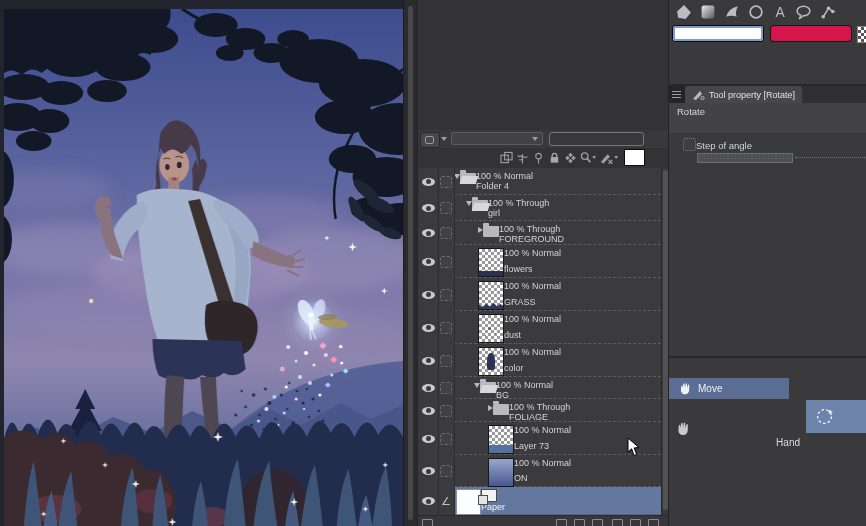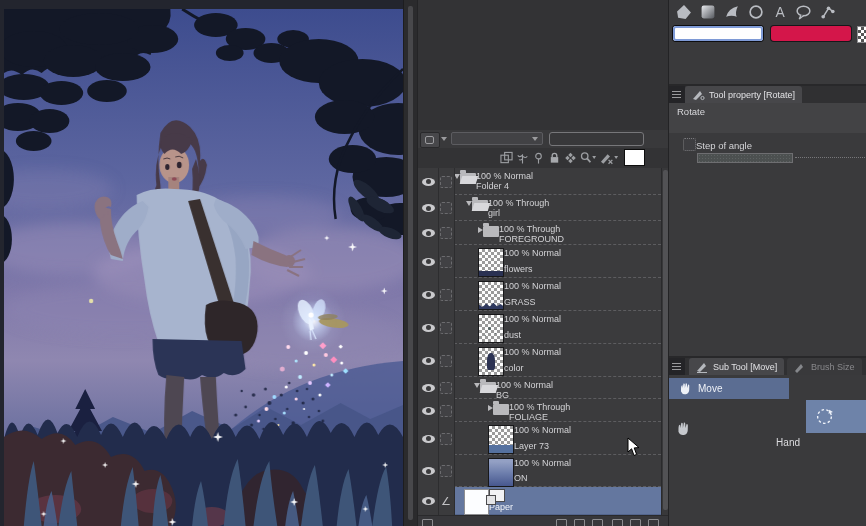--- a/index.html
+++ b/index.html
@@ -555,21 +555,21 @@
         </div>
       </div>
 
       <div class="lrow sel" style="height:28px">
         <div class="eyec">
             <span class="eye"></span>
           </div>
         <div class="chkc">
             <span class="slope">∠</span>
           </div>
-        <div class="body" style="padding-left:10px;padding-top:2px;">
+        <div class="body" style="padding-left:2px;padding-top:2px;">
           <span class="th-paper"></span>
           <div class="ltxt" style="padding-bottom:2px;">
             <span class="paper-ic"></span>
             <div class="l2">Paper</div>
           </div>
         </div>
       </div>
     </div>
 
     <div class="colsep" style="left:20px;"></div>
@@ -664,40 +664,20 @@
       <span id="rotate-label">Rotate</span>
     </div>
     <div id="step-row">
       <span class="chk2"></span>
       <span style="font-size:9.5px;color:#d4d4d7;">Step of angle</span>
     </div>
     <div id="step-slider"></div>
     <div id="step-dots"></div>
 
     <div class="paneldiv" style="top:356px;"></div>
-    <div class="ptabrow" style="top:358px;">
-      <div class="burger" style="left:0;top:0;height:17px;">
-          <i></i>
-          <i></i>
-          <i></i>
-        </div>
-      <div class="ptab active" style="left:20px;">
-        <svg width="13" height="12" viewBox="0 0 13 12">
-            <path d="M1,10 L8,2 L10,5 L4,11 Z" fill="#b5b8bd"></path>
-            <path d="M1,11.5 L11,11.5" stroke="#b5b8bd" stroke-width="1"></path>
-          </svg>
-        <span>Sub Tool [Move]</span>
-      </div>
-      <div class="ptab inactive" style="left:118px;">
-        <svg width="13" height="12" viewBox="0 0 13 12">
-            <path d="M1,10 L7,3 L9,6 L3,12 Z" fill="#85878b"></path>
-          </svg>
-        <span>Brush Size</span>
-      </div>
-    </div>
 
     <div id="move-row">
       <svg width="14" height="15" viewBox="0 0 14 15">
           <path d="M3,8 Q3,4 4.5,4.2 L4.7,7 L5.5,2.6 Q6.5,2.2 6.8,3.2 L6.9,7 L7.8,2.2 Q8.8,2 9,3.2 L9.1,7 L10.2,3.6 Q11.2,3.5 11.3,4.8 L11.2,9 Q11,12.6 7.8,13.2 Q4.4,13.8 3,10.4 Z" fill="#eef1f7"></path>
         </svg>
       <span>Move</span>
     </div>
 
     <div id="handrotate-row">
       <div id="hand-tile">

